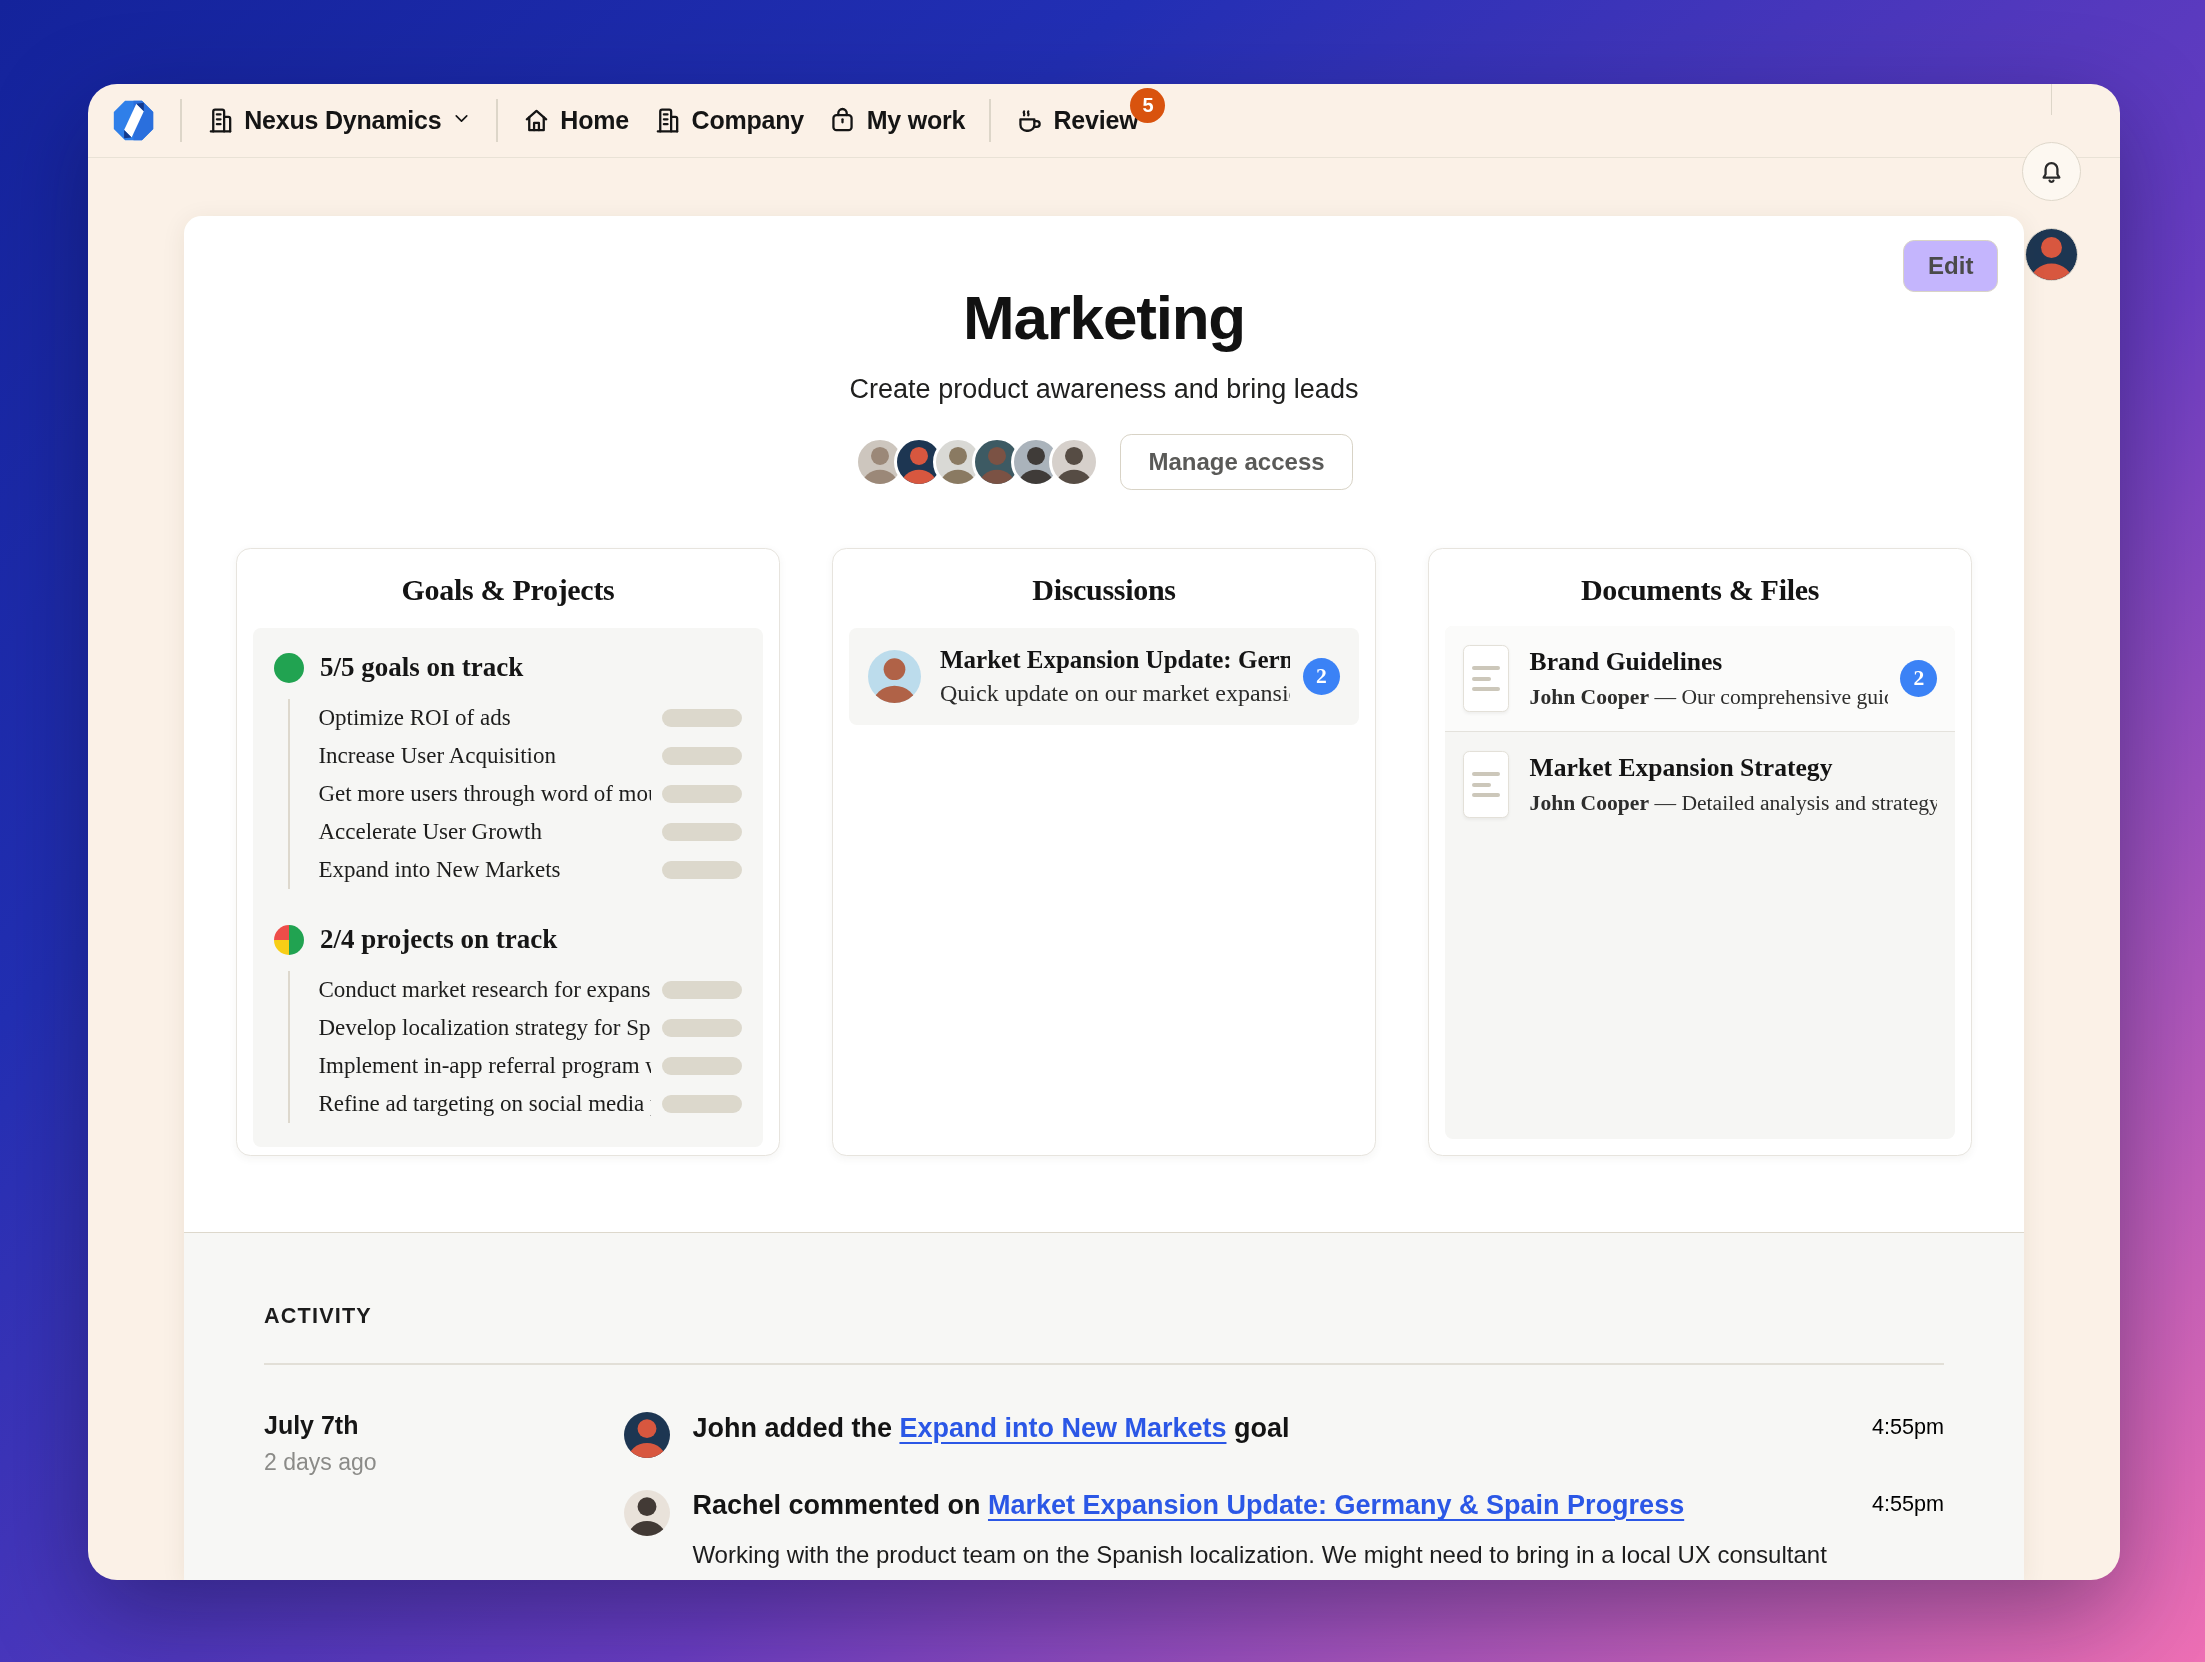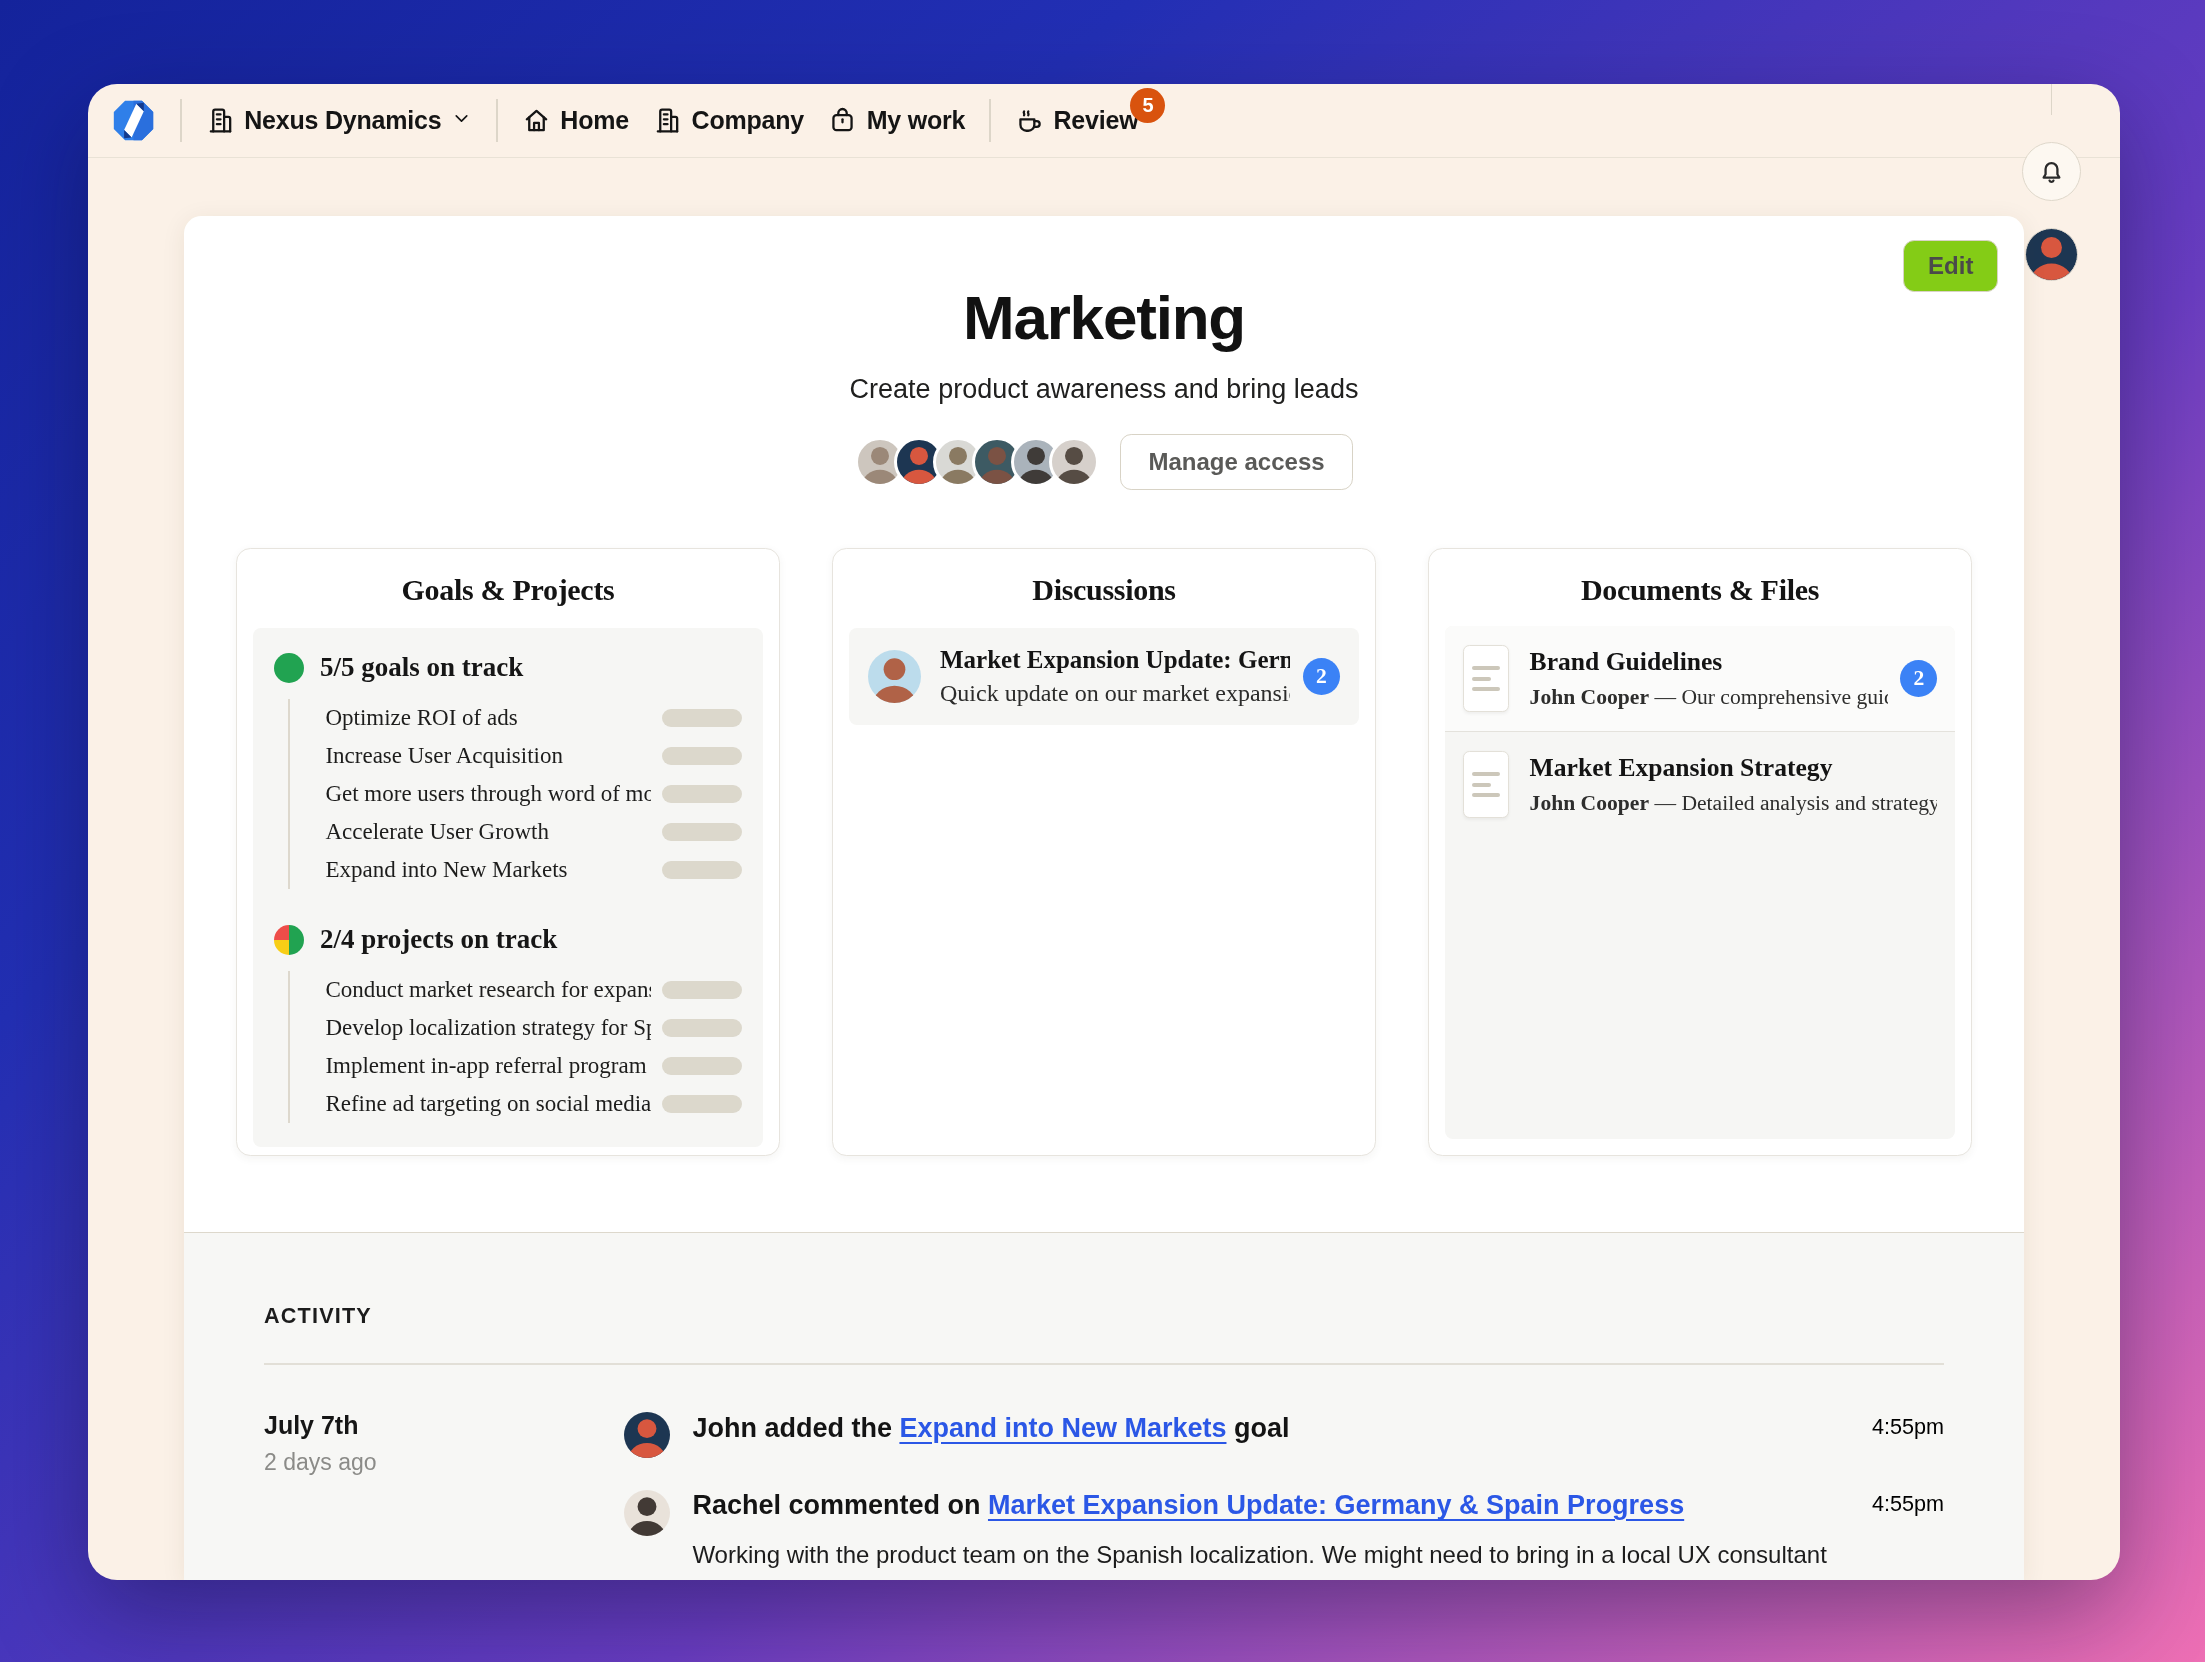--- a/index.html
+++ b/index.html
@@ -36,38 +36,38 @@
   .avatar { border-radius:50%; background:var(--av-bg,#ccc); position:relative; overflow:hidden; flex:none; }
   .avatar svg { position:absolute; inset:0; width:100%; height:100%; fill:var(--av-fg,#777); }
   .nav-avatar { width:53px; height:53px; border:1.6px solid #e8e0d4; cursor:pointer; }
   
   .main-card {
     position:absolute; left:96px; top:132px; width:1840px; height:1364px;
     background:#ffffff; border-radius:17.6px 17.6px 0 0; box-shadow:0 4.8px 24px rgba(60,50,30,.08);
   }
   .edit-btn {
     position:absolute; top:24px; right:25.6px; padding:11.2px 24px; font-size:24px; font-weight:700; color:#4a4a4a;
-    background:#84cc16; border:1.6px solid #d8d3c6; border-radius:11.2px; cursor:pointer;
+    background:#c4b5fd; border:1.6px solid #d8d3c6; border-radius:11.2px; cursor:pointer;
   }
   .page-head { text-align:center; padding-top:66px; }
   .page-title { font-size:62px; font-weight:800; letter-spacing:-1.2px; color:#121212; }
   .page-sub { font-size:27px; color:#20201f; margin-top:21px; }
   .members-row { margin-top:29px; display:flex; align-items:center; justify-content:center; }
   .member-av { width:50px; height:50px; border:3.2px solid #fff; margin-left:-11.2px; }
   .member-av:first-child{ margin-left:0; }
   .manage-btn { margin-left:21px; padding:12.8px 27px; font-size:24px; font-weight:700; color:#5a5a58; background:#fff; border:1.6px solid #d8d3c6; border-radius:11.2px; cursor:pointer; }
   
   .columns { position:absolute; left:0; top:332px; width:100%; display:flex; gap:52px; padding:0 52px;font-family:Liberation Serif, serif; }
   .panel-card { width:544px; height:608px; background:#fff; border:1.6px solid #e7e4de; border-radius:14.4px; box-shadow:0 2.4px 8px rgba(60,50,30,.05); overflow:hidden; position:relative;}
   .panel-title { text-align:center; font-size:30px; font-weight:700; padding-top:24px; color:#141414; letter-spacing:-0.3px;}
   .gray-panel { margin:21px 16px 16px; background:#f6f6f4; border-radius:8px; padding:24px 21px; }
   .summary-row { display:flex; align-items:center; gap:16px; font-size:27px; font-weight:700; color:#161616; }
   .dot { width:30px; height:30px; border-radius:50%; background:#21a351; flex:none; }
   .pie { width:30px; height:30px; flex:none; }
-  .goal-list { margin:16px 0 0 14.4px; border-left:2.4px solid #ddd8cd; padding-left:35px;text-align:right; }
+  .goal-list { margin:16px 0 0 14.4px; border-left:2.4px solid #ddd8cd; padding-left:28px;text-align:right; }
   .goal-row { display:flex; align-items:center; justify-content:space-between; height:38px; }
   .goal-label { font-size:23px; color:#1d1d1c; white-space:nowrap; overflow:hidden; }
   .bar { width:80px; height:18.4px; border-radius:9.6px; background:#dcd8cc; overflow:hidden; flex:none; margin-left:11.2px;}
   .bar-fill { height:100%; border-radius:9.6px; }
   .group-gap { height:35px; }
   
   .disc-item { margin:21px 16px 0; background:#f6f6f4; border-radius:8px; display:flex; align-items:center; padding:17.6px 19px; cursor:pointer; }
   .disc-av { width:53px; height:53px; }
   .disc-text { margin-left:19px; flex:1; min-width:0; }
   .disc-title { font-size:25px; font-weight:700; color:#141414; white-space:nowrap; overflow:hidden; }

